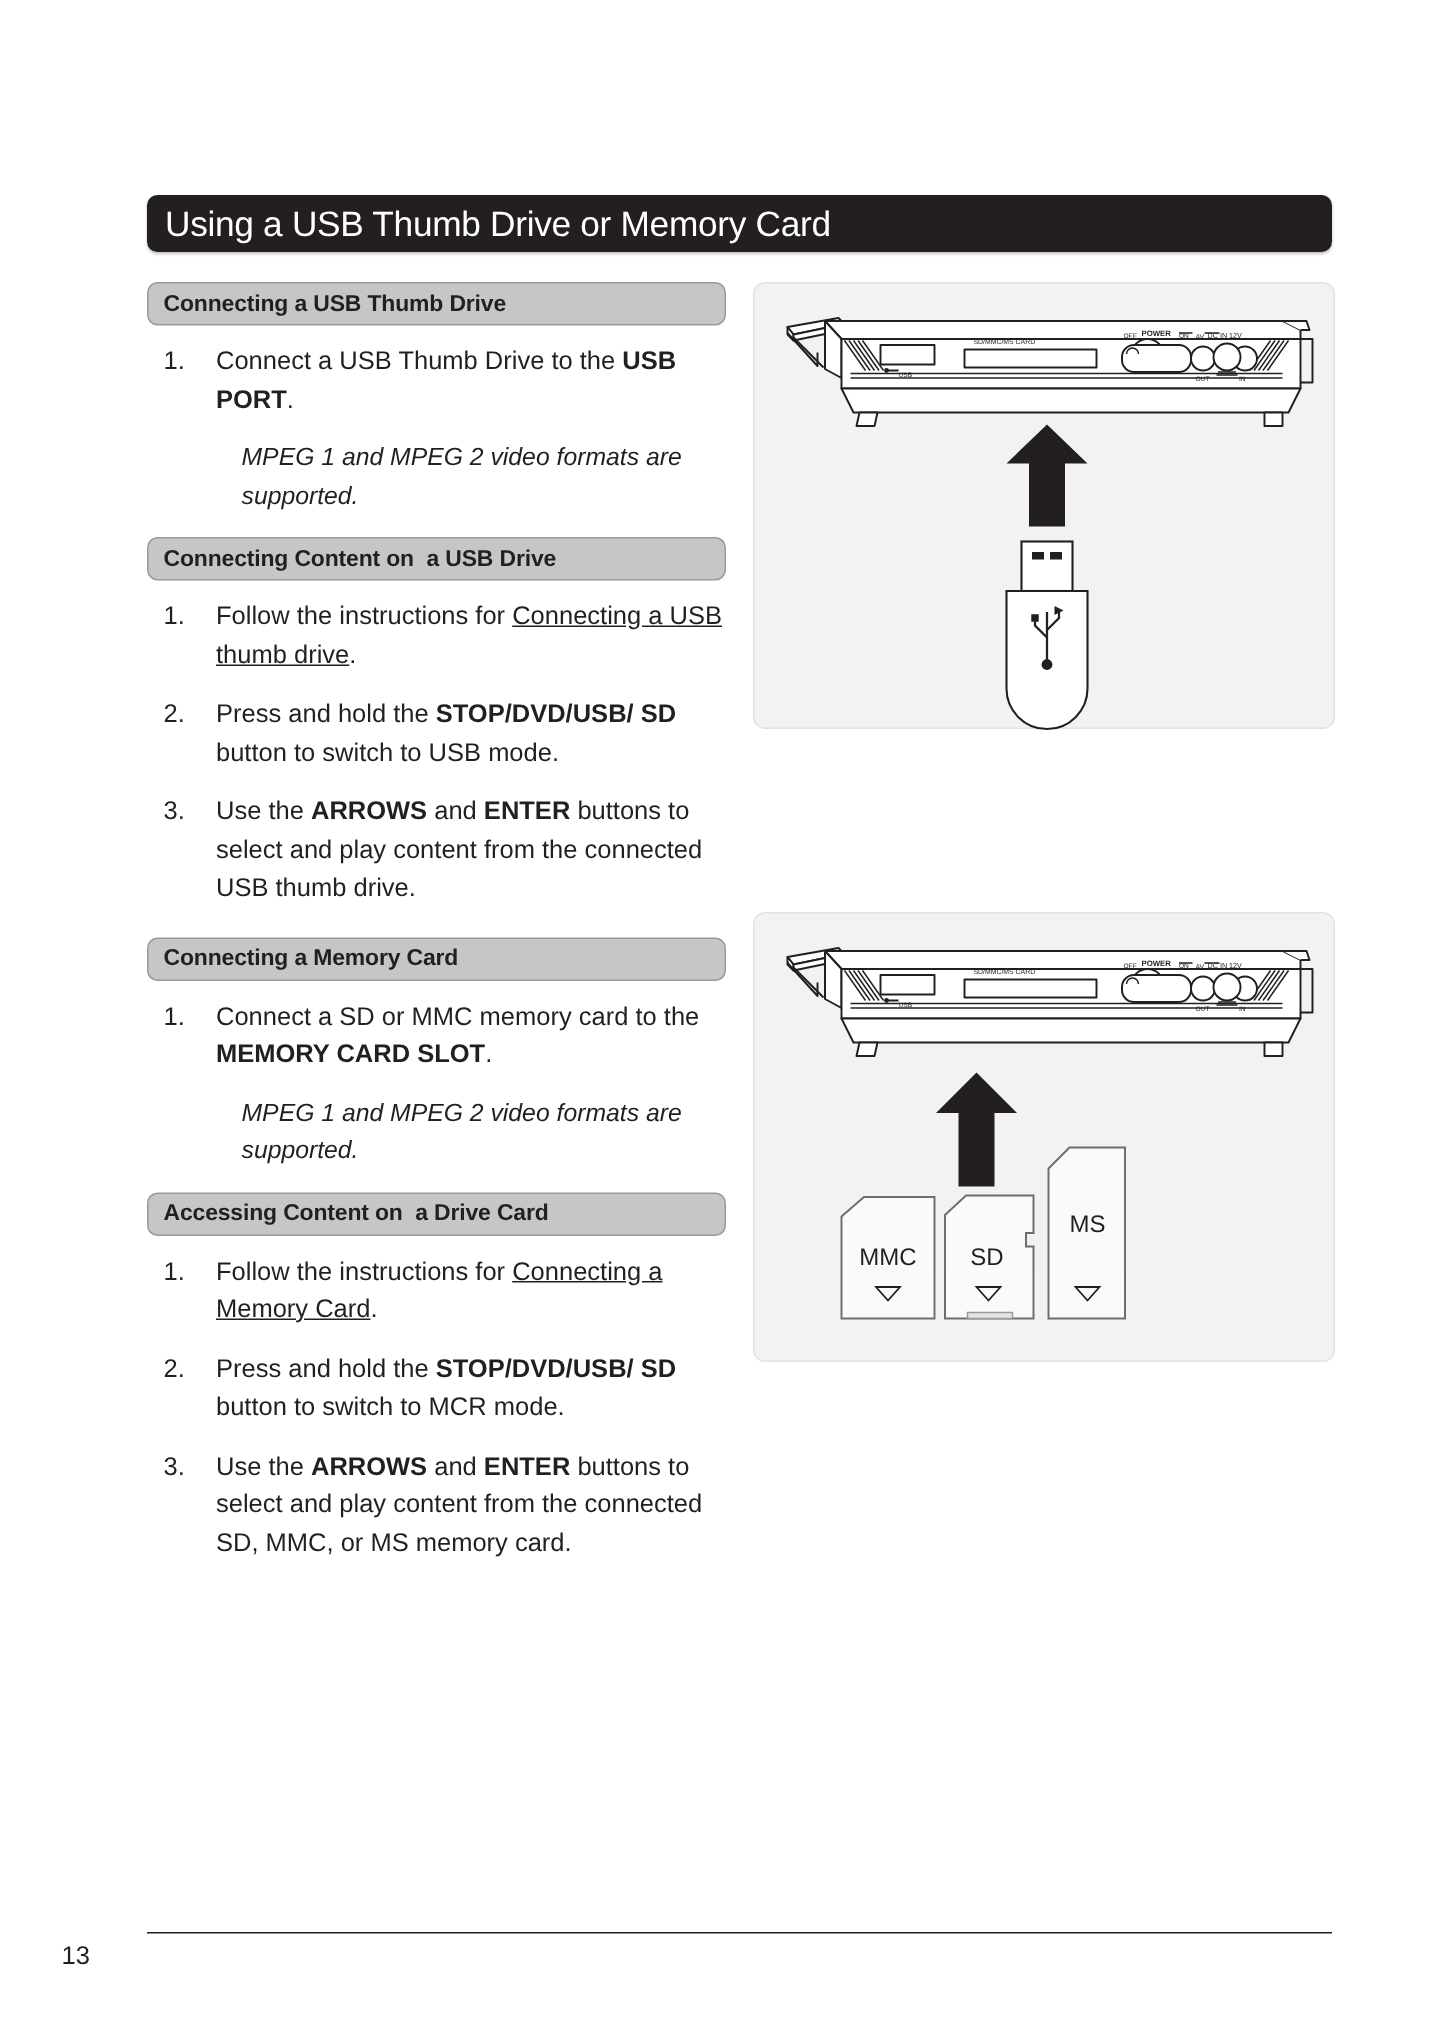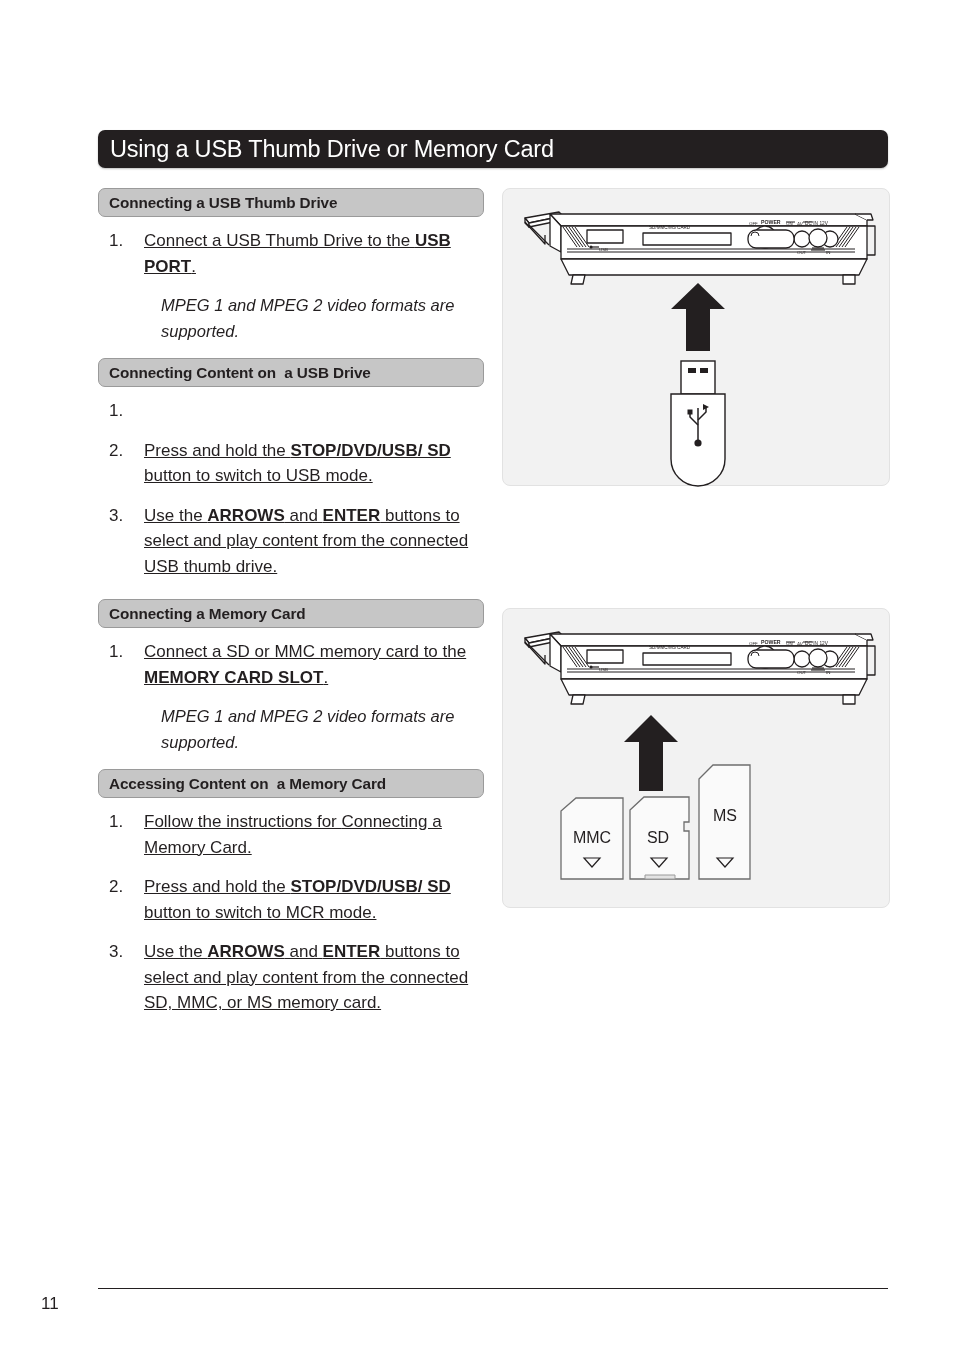--- a/index.html
+++ b/index.html
@@ -90,21 +90,20 @@
     font-size: 17px;
     line-height: 25.5px;
     text-align: left;
     padding-left: 11px;
     box-sizing: border-box;
   }
   .step-body {
     flex: 1 1 auto;
     font-size: 17px;
     line-height: 25.5px;
-    text-decoration: underline;
   }
   .step-body b { font-weight: bold; }
   .u { text-decoration: underline; }
 
   .note {
     font-style: italic;
     font-size: 16.5px;
     line-height: 25.5px;
     margin: 0 0 14px 63px;
   }
@@ -163,20 +162,21 @@
       </li>
     </ul>
     <p class="note">MPEG 1 and MPEG 2 video formats are supported.</p>
 
     <div class="sec-head">
       <span class="sec-text">Connecting Content on  a USB Drive</span>
     </div>
     <ul class="steps">
       <li class="step">
         <span class="step-num">1.</span>
+        <span class="step-body">Follow the instructions for <span class="u">Connecting a USB thumb drive</span>.</span>
       </li>
       <li class="step">
         <span class="step-num">2.</span>
         <span class="step-body">Press and hold the <b>STOP/DVD/USB/ SD</b> button to switch to USB mode.</span>
       </li>
       <li class="step">
         <span class="step-num">3.</span>
         <span class="step-body">Use the <b>ARROWS</b> and <b>ENTER</b> buttons to select and play content from the connected USB thumb drive.</span>
       </li>
     </ul>
@@ -188,21 +188,21 @@
     </div>
     <ul class="steps">
       <li class="step">
         <span class="step-num">1.</span>
         <span class="step-body">Connect a SD or MMC memory card to the <b>MEMORY CARD SLOT</b>.</span>
       </li>
     </ul>
     <p class="note">MPEG 1 and MPEG 2 video formats are supported.</p>
 
     <div class="sec-head">
-      <span class="sec-text">Accessing Content on  a Memory Card</span>
+      <span class="sec-text">Accessing Content on  a Drive Card</span>
     </div>
     <ul class="steps">
       <li class="step">
         <span class="step-num">1.</span>
         <span class="step-body">Follow the instructions for <span class="u">Connecting a Memory Card</span>.</span>
       </li>
       <li class="step">
         <span class="step-num">2.</span>
         <span class="step-body">Press and hold the <b>STOP/DVD/USB/ SD</b> button to switch to MCR mode.</span>
       </li>
@@ -512,15 +512,15 @@
           <path d="M196 170 L210 156 L247 156 L247 270 L196 270 Z" fill="#fafafa" stroke="#6d6d6d" stroke-width="1.3"></path>
           <text x="222" y="212" font-size="16" fill="#231f20" text-anchor="middle" font-family="Liberation Sans, sans-serif">MS</text>
           <path d="M214 249 L230 249 L222 258 Z" fill="none" stroke="#231f20" stroke-width="1.2"></path>
         </g>
       </svg>
     </div>
 
   </div>
 
   <div class="footer-rule"></div>
-  <div class="page-num">11</div>
+  <div class="page-num">13</div>
 
 </div>
 
 </body></html>

